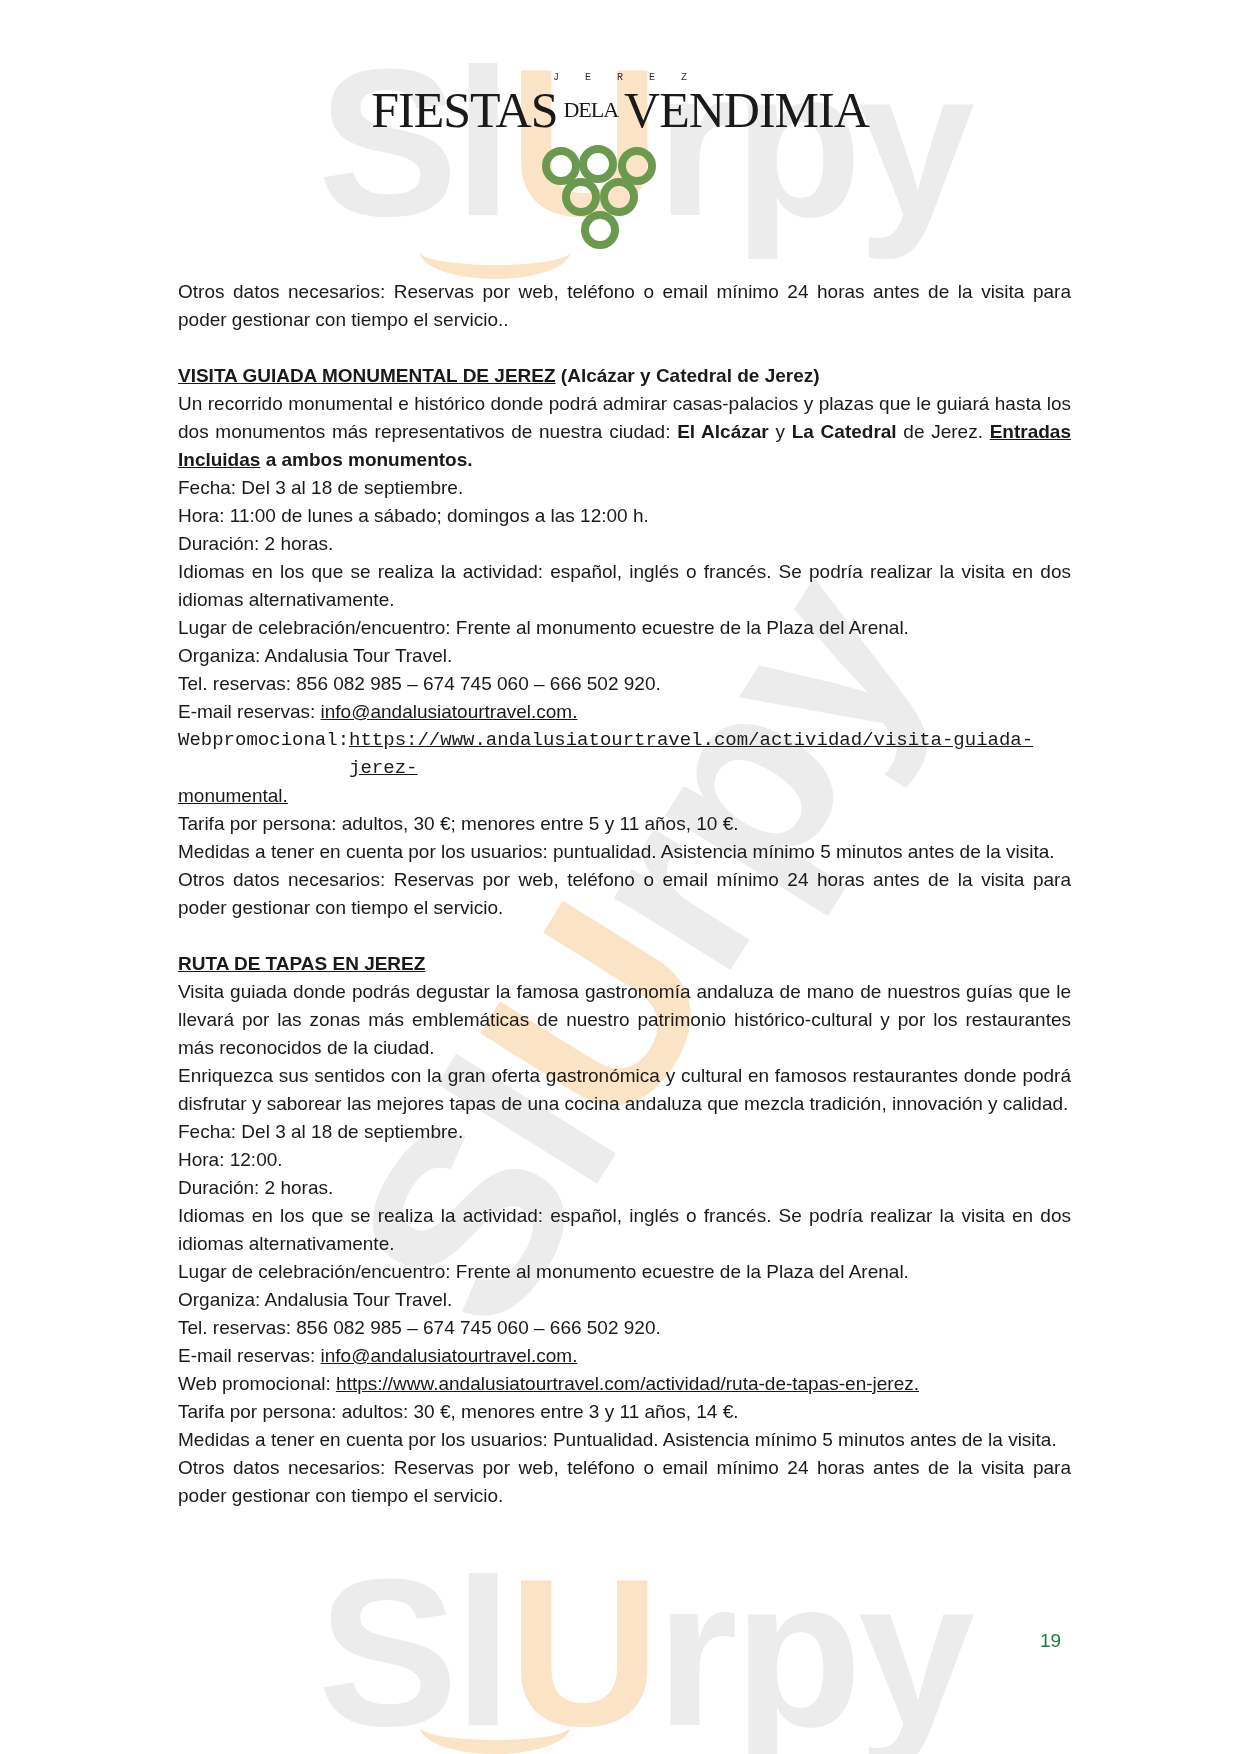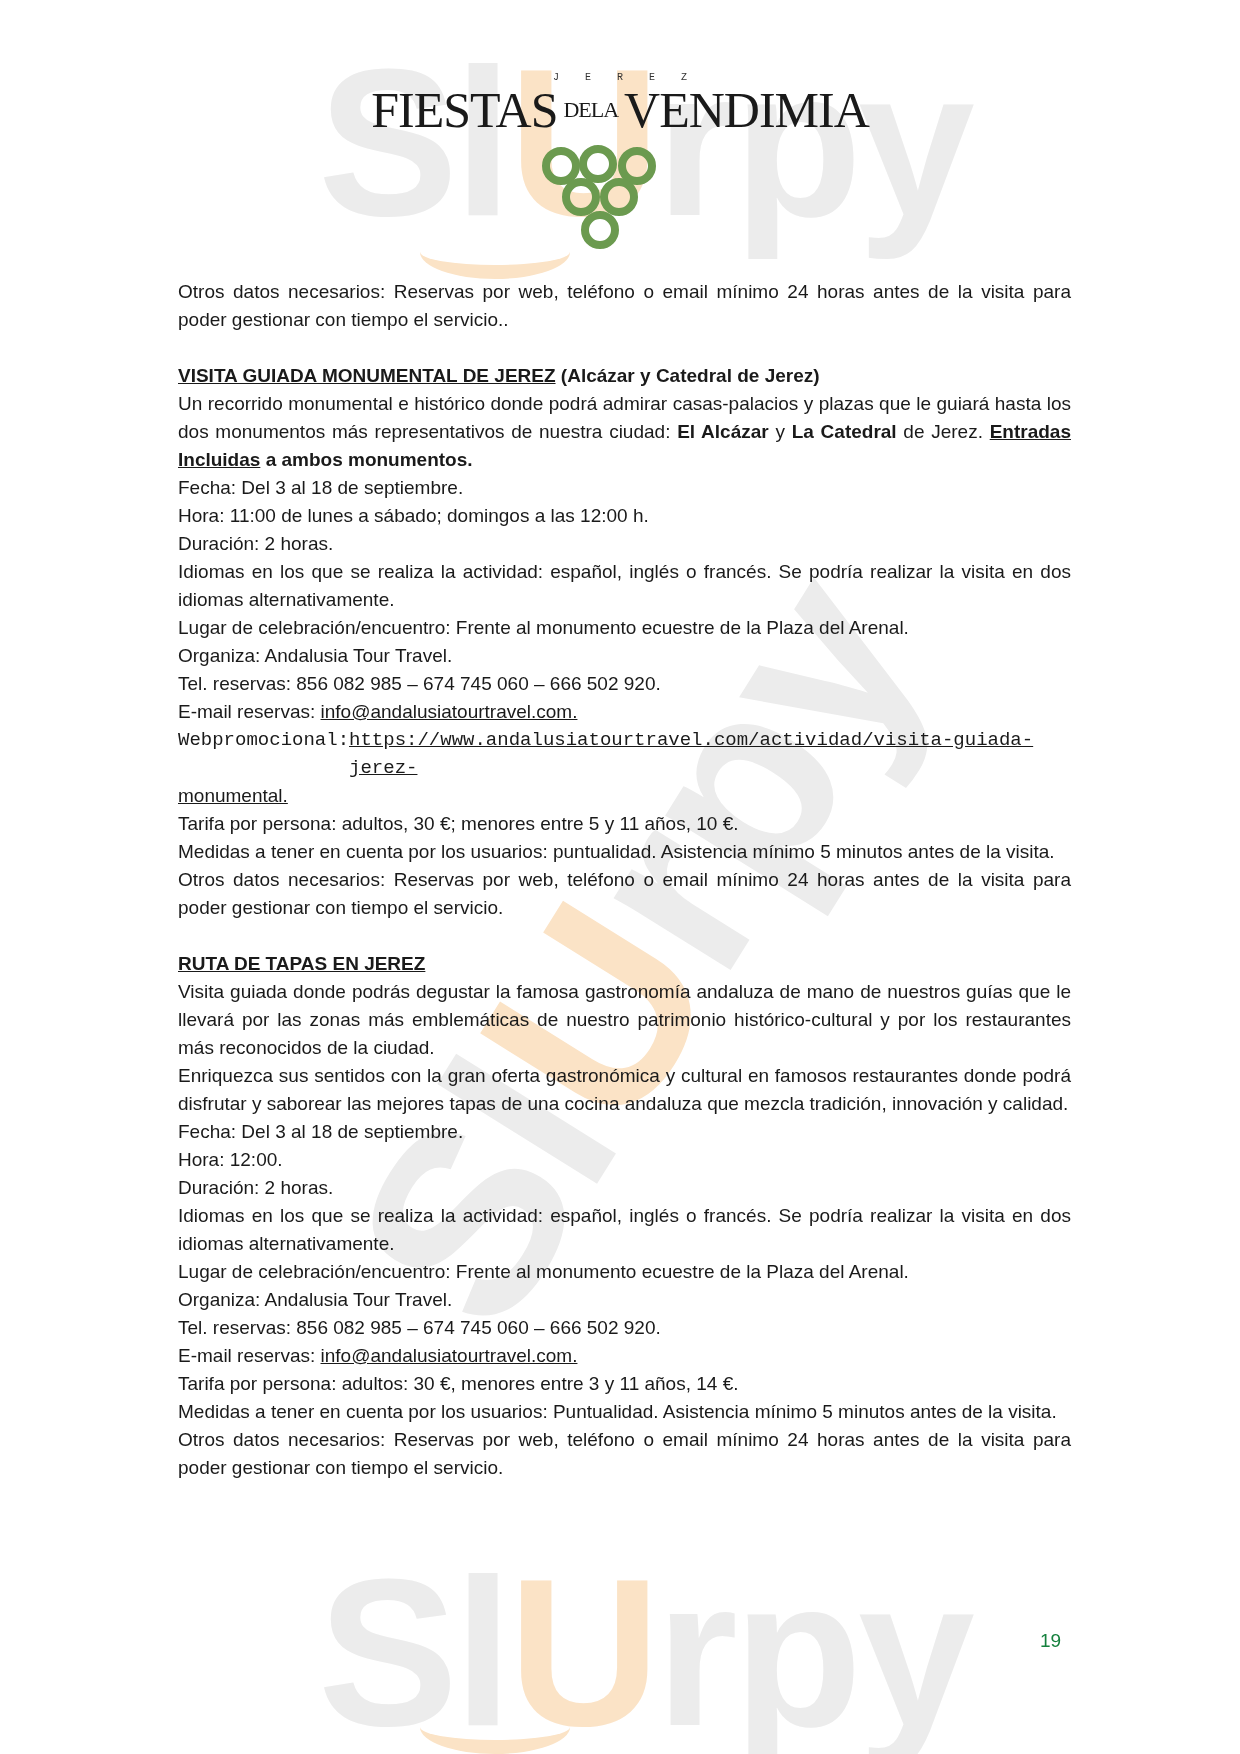--- a/index.html
+++ b/index.html
@@ -103,19 +103,20 @@
     <p class="just">Visita guiada donde podrás degustar la famosa gastronomía andaluza de mano de nuestros guías que le llevará por las zonas más emblemáticas de nuestro patrimonio histórico-cultural y por los restaurantes más reconocidos de la ciudad.</p>
     <p class="just">Enriquezca sus sentidos con la gran oferta gastronómica y cultural en famosos restaurantes donde podrá disfrutar y saborear las mejores tapas de una cocina andaluza que mezcla tradición, innovación y calidad.</p>
     <p>Fecha: Del 3 al 18 de septiembre.</p>
     <p>Hora: 12:00.</p>
     <p>Duración: 2 horas.</p>
     <p class="just">Idiomas en los que se realiza la actividad: español, inglés o francés. Se podría realizar la visita en dos idiomas alternativamente.</p>
     <p>Lugar de celebración/encuentro: Frente al monumento ecuestre de la Plaza del Arenal.</p>
     <p>Organiza: Andalusia Tour Travel.</p>
     <p>Tel. reservas: 856 082 985 – 674 745 060 – 666 502 920.</p>
     <p><span>E-mail reservas: </span><a class="link">info@andalusiatourtravel.com.</a></p>
+    <p><span>Web promocional: </span><a class="link">https://www.andalusiatourtravel.com/actividad/ruta-de-tapas-en-jerez.</a></p>
     <p>Tarifa por persona: adultos: 30 €, menores entre 3 y 11 años, 14 €.</p>
     <p class="just">Medidas a tener en cuenta por los usuarios: Puntualidad. Asistencia mínimo 5 minutos antes de la visita.</p>
     <p class="just">Otros datos necesarios: Reservas por web, teléfono o email mínimo 24 horas antes de la visita para poder gestionar con tiempo el servicio.</p>
   </div>
 
   <div class="pagenum">19</div>
 </div>
 
 </body></html>

